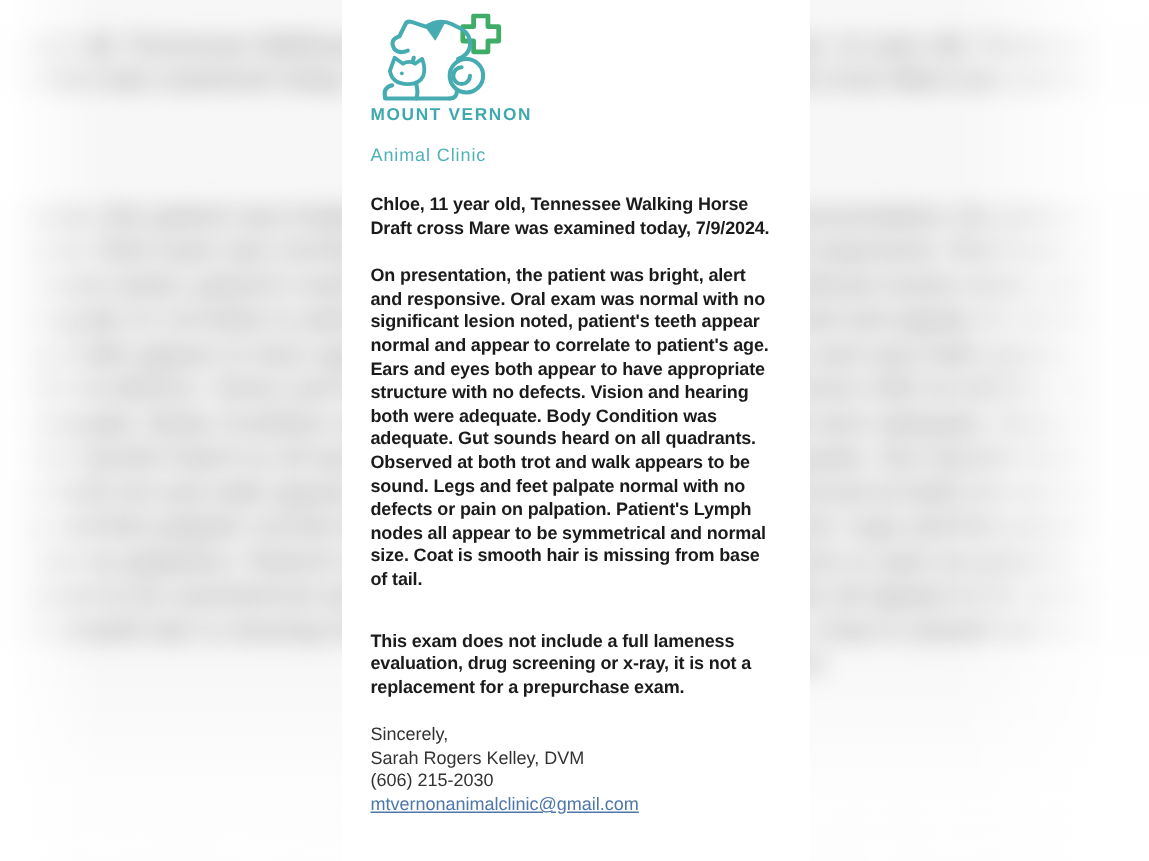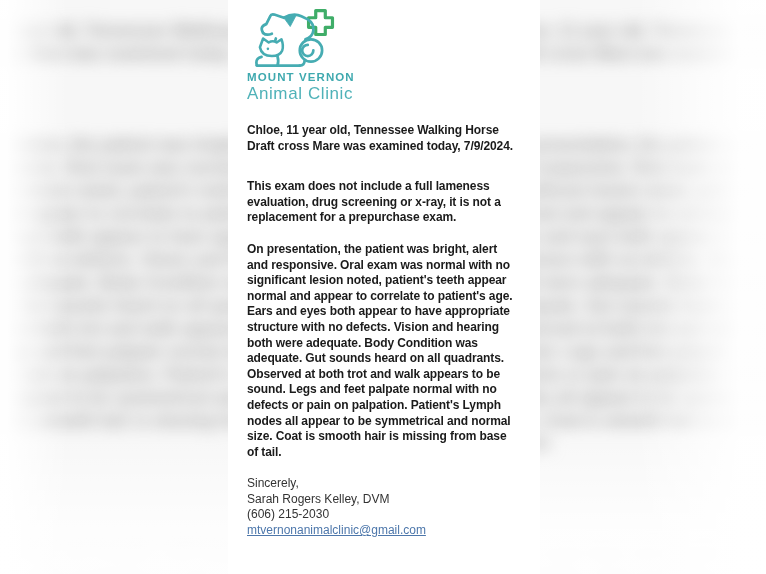--- a/index.html
+++ b/index.html
@@ -39,21 +39,21 @@
     position:absolute; left:228px; top:0; width:312px; height:574px;
     background:#ffffff; box-sizing:border-box; padding:9px 14px 0 19px;
   }
   .logo { width:100px; }
   .logo svg { display:block; }
   .logo-name {
     margin-top:3px; font-weight:bold; font-size:11.5px; letter-spacing:1.1px;
     color:#3fa9af; white-space:nowrap;
   }
   .logo-sub {
-    margin-top:1px; font-size:17px; letter-spacing:0.6px; color:#4fb2b8; white-space:nowrap;
+    margin-top:13px; font-size:12px; letter-spacing:0.6px; color:#4fb2b8; white-space:nowrap;
   }
   .para {
     white-space:pre-line; font-weight:bold; font-size:12px; line-height:15.6px;
     color:#1b1b1b; width:292px; letter-spacing:-0.1px;
   }
   .p-intro      { margin-top:19px; }
   .p-findings   { margin-top:16px; }
   .p-disclaimer { margin-top:25px; }
   .signature { margin-top:16px; font-size:12px; line-height:15.6px; color:#333333; }
   .sig-line { white-space:nowrap; }
@@ -142,39 +142,39 @@
         <path d="M16 48 L20 37 L27 42 Q32 39 37 42 L43 38 Q46 46 44 52 Q41 59 31 59 Q18 59 16 48 Z" fill="#ffffff" stroke="#46acb2" stroke-width="3.2" stroke-linejoin="round"></path>
         <circle cx="26" cy="50" r="1.6" fill="#46acb2"></circle>
       </svg>
       <div class="logo-name">MOUNT VERNON</div>
       <div class="logo-sub">Animal Clinic</div>
     </div>
 
     <div class="para p-intro">Chloe, 11 year old, Tennessee Walking Horse
 Draft cross Mare was examined today, 7/9/2024.</div>
 
-    <div class="para p-disclaimer">This exam does not include a full lameness
-evaluation, drug screening or x-ray, it is not a
-replacement for a prepurchase exam.</div>
-
     <div class="para p-findings">On presentation, the patient was bright, alert
 and responsive. Oral exam was normal with no
 significant lesion noted, patient's teeth appear
 normal and appear to correlate to patient's age.
 Ears and eyes both appear to have appropriate
 structure with no defects. Vision and hearing
 both were adequate. Body Condition was
 adequate. Gut sounds heard on all quadrants.
 Observed at both trot and walk appears to be
 sound. Legs and feet palpate normal with no
 defects or pain on palpation. Patient's Lymph
 nodes all appear to be symmetrical and normal
 size. Coat is smooth hair is missing from base
 of tail.</div>
 
+    <div class="para p-disclaimer">This exam does not include a full lameness
+evaluation, drug screening or x-ray, it is not a
+replacement for a prepurchase exam.</div>
+
     <div class="signature">
       <div class="sig-line">Sincerely,</div>
       <div class="sig-line">Sarah Rogers Kelley, DVM</div>
       <div class="sig-line">(606) 215-2030</div>
       <div class="sig-line"><a class="email-link">mtvernonanimalclinic@gmail.com</a></div>
     </div>
 
   </div>
 </div>
 

